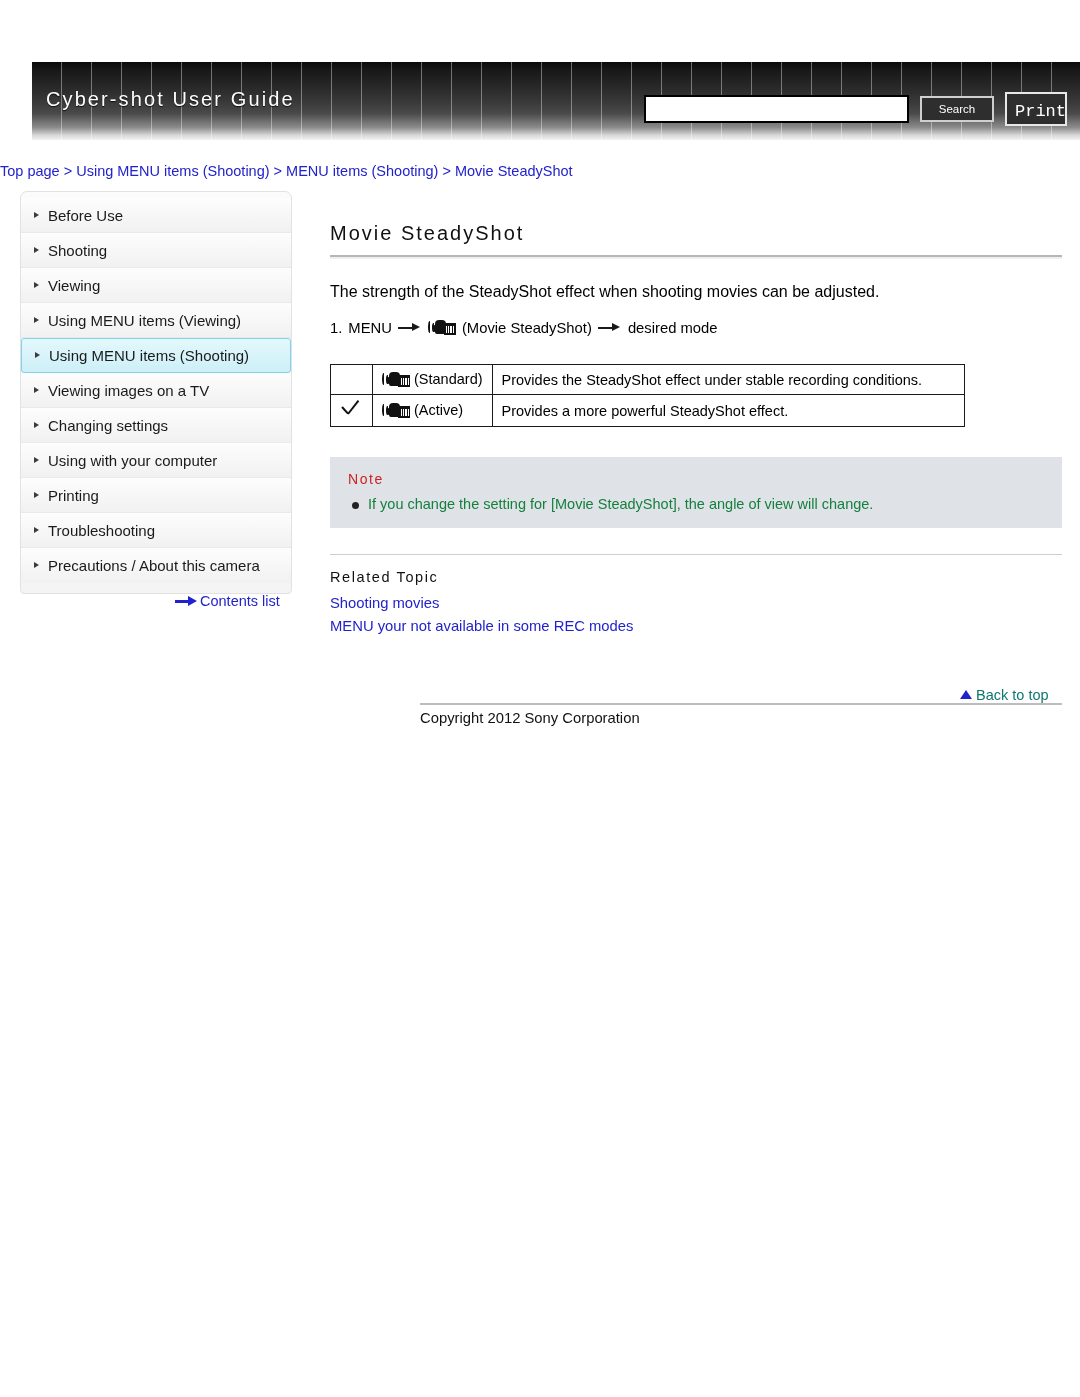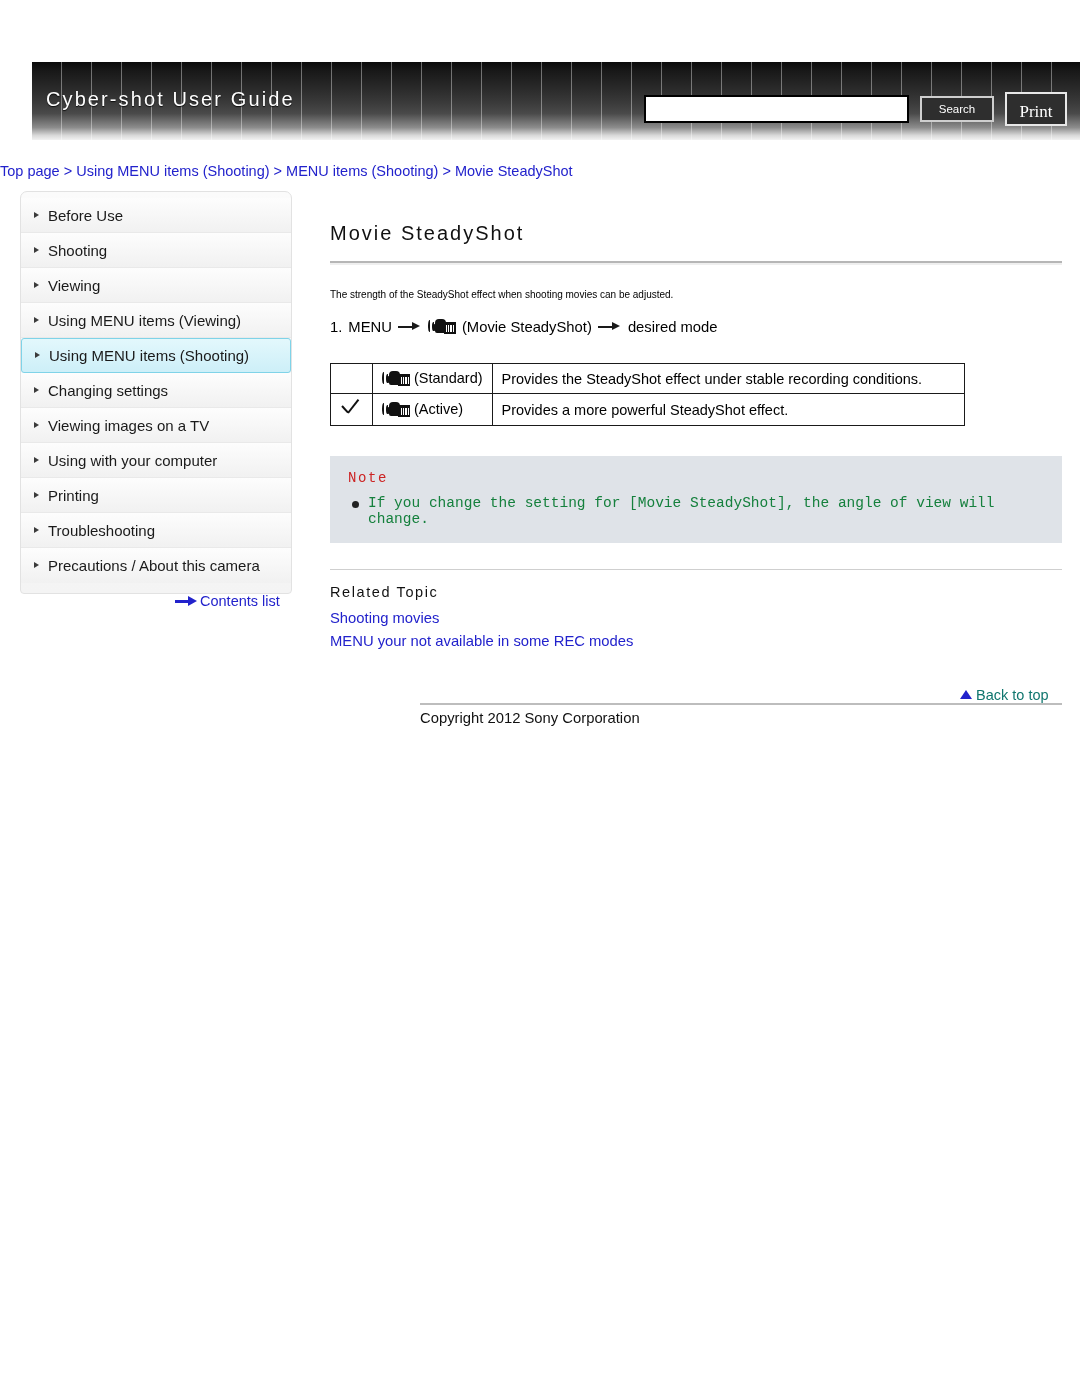--- a/index.html
+++ b/index.html
@@ -66,24 +66,25 @@
     cursor: pointer;
     padding: 0;
   }
   #print-button {
     position: absolute;
     left: 973px; top: 30px;
     width: 62px; height: 34px;
     background: #2e2e2e;
     border: 2px solid #e8e8e8;
     color: #ffffff;
-    font-family: Liberation Serif, serif;
+    font-family: Liberation Mono, monospace;
     font-size: 17px;
     cursor: pointer;
     padding: 8px;
+    text-align: right;
   }
 
   
   #breadcrumb {
     position: absolute;
     left: 0; top: 163px;
     width: 1062px;
     text-align: left;
     font-size: 14.5px;
     color: #2222cc;
@@ -156,29 +157,29 @@
     border-top: 5.5px solid transparent;
     border-bottom: 5.5px solid transparent;
   }
 
   
   #main { position: absolute; left: 330px; top: 222px; width: 732px; }
   #page-title {
     font-size: 20px;
     letter-spacing: 2px;
     color: #111111;
-    margin: 0 0 16px 0;
+    margin: 0 0 10px 0;
     font-weight: normal;
   }
   #title-rule {
     height: 4px;
     background: linear-gradient(to bottom, #b6b6b6 0%, #b6b6b6 50%, #efefef 50%, #efefef 100%);
     margin-bottom: 24px;
   }
-  #intro-text { font-size: 10px; margin-bottom: 18px; }
+  #intro-text { font-size: 16px; margin-bottom: 18px; }
   #step-line {
     font-size: 14.8px;
     margin-bottom: 28px;
     display: flex; align-items: center; gap: 6px;
   }
   .arrow-glyph {
     display: inline-block;
     position: relative;
     width: 24px; height: 12px;
   }
@@ -268,21 +269,20 @@
     width: 17px; height: 2px; background: #111;
     transform: rotate(-52deg); transform-origin: left center;
   }
 
   
   #note-box {
     background: #dfe3e8;
     padding: 14px 18px 16px 18px;
     margin-bottom: 26px;
     width: 732px;
-    font-family: Liberation Mono, monospace;
   }
   #note-heading {
     color: #cc2222;
     font-size: 14px;
     letter-spacing: 1.6px;
     margin-bottom: 9px;
   }
   .note-item {
     font-size: 14.5px;
     position: relative;
@@ -374,25 +374,25 @@
   <div class="nav-item">
     <span class="tri"></span>
     <span>Using MENU items (Viewing)</span>
   </div>
   <div class="nav-item active">
     <span class="tri"></span>
     <span>Using MENU items (Shooting)</span>
   </div>
   <div class="nav-item">
     <span class="tri"></span>
+    <span>Viewing images on a TV</span>
+  </div>
+  <div class="nav-item">
+    <span class="tri"></span>
     <span>Changing settings</span>
-  </div>
-  <div class="nav-item">
-    <span class="tri"></span>
-    <span>Viewing images on a TV</span>
   </div>
   <div class="nav-item">
     <span class="tri"></span>
     <span>Using with your computer</span>
   </div>
   <div class="nav-item">
     <span class="tri"></span>
     <span>Printing</span>
   </div>
   <div class="nav-item">

